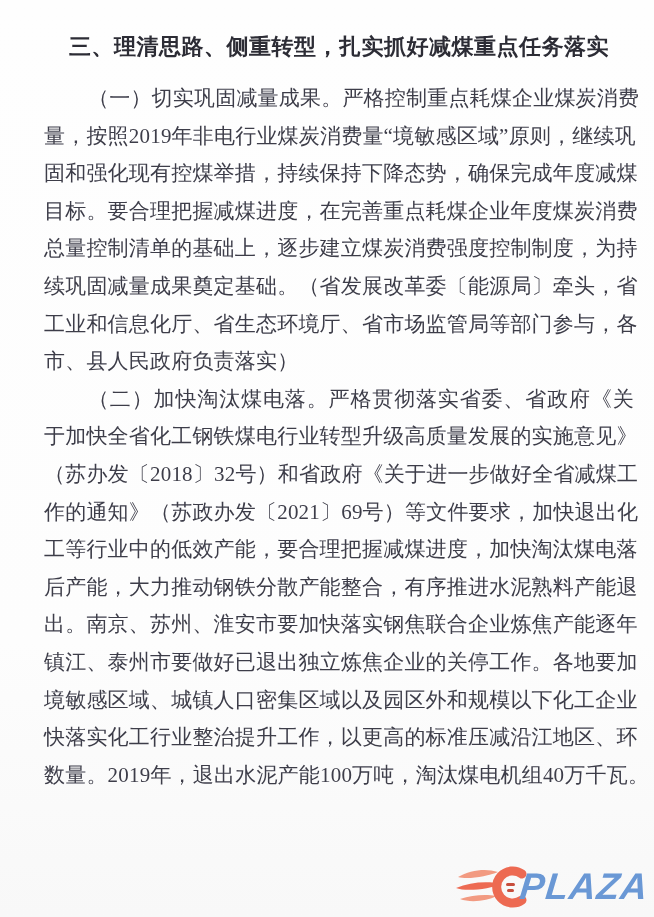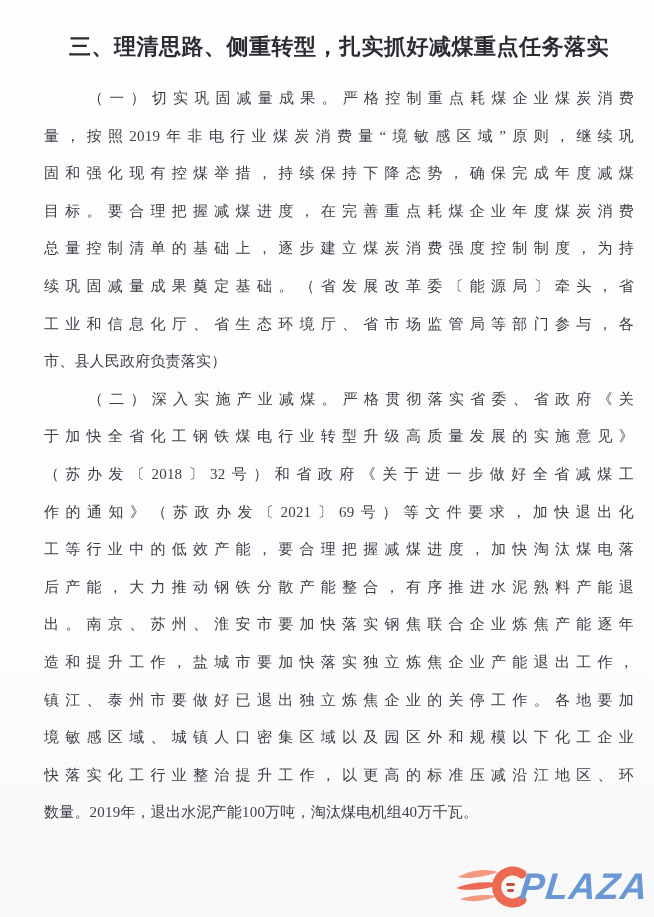--- a/index.html
+++ b/index.html
@@ -33,21 +33,21 @@
     line-height: 30px;
     letter-spacing: 0.5px;
     color: #2c2c35;
     text-align: center;
     margin: 6px 0 18px 0;
   }
   .paragraph {
     margin: 0;
   }
   .line {
-    font-size: 15px;
+    font-size: 21px;
     line-height: 37.6px;
     color: #3d3d49;
     text-align: justify;
     text-align-last: justify;
     letter-spacing: 0.2px;
     white-space: nowrap;
   }
   .line.first {
     padding-left: 44px;
   }
@@ -89,28 +89,27 @@
       <div class="line">量，按照2019年非电行业煤炭消费量“境敏感区域”原则，继续巩</div>
       <div class="line">固和强化现有控煤举措，持续保持下降态势，确保完成年度减煤</div>
       <div class="line">目标。要合理把握减煤进度，在完善重点耗煤企业年度煤炭消费</div>
       <div class="line">总量控制清单的基础上，逐步建立煤炭消费强度控制制度，为持</div>
       <div class="line">续巩固减量成果奠定基础。（省发展改革委〔能源局〕牵头，省</div>
       <div class="line">工业和信息化厅、省生态环境厅、省市场监管局等部门参与，各</div>
       <div class="line last">市、县人民政府负责落实）</div>
     </div>
 
     <div class="paragraph">
-      <div class="line first">（二）深入实施产业减煤。严格贯彻落实省委、省政府《关</div>
+      <div class="line first">（二）加快淘汰煤电落。严格贯彻落实省委、省政府《关</div>
       <div class="line">于加快全省化工钢铁煤电行业转型升级高质量发展的实施意见》</div>
       <div class="line">（苏办发〔2018〕32号）和省政府《关于进一步做好全省减煤工</div>
       <div class="line">作的通知》（苏政办发〔2021〕69号）等文件要求，加快退出化</div>
       <div class="line">工等行业中的低效产能，要合理把握减煤进度，加快淘汰煤电落</div>
       <div class="line">后产能，大力推动钢铁分散产能整合，有序推进水泥熟料产能退</div>
       <div class="line">出。南京、苏州、淮安市要加快落实钢焦联合企业炼焦产能逐年</div>
-      <div class="line">造和提升工作，盐城市要加快落实独立炼焦企业产能退出工作，</div>
       <div class="line">镇江、泰州市要做好已退出独立炼焦企业的关停工作。各地要加</div>
       <div class="line">境敏感区域、城镇人口密集区域以及园区外和规模以下化工企业</div>
       <div class="line">快落实化工行业整治提升工作，以更高的标准压减沿江地区、环</div>
       <div class="line last">数量。2019年，退出水泥产能100万吨，淘汰煤电机组40万千瓦。</div>
     </div>
 
   </div>
 
   <div class="watermark">
     <svg class="flame" width="78" height="48" viewBox="0 0 78 48">

